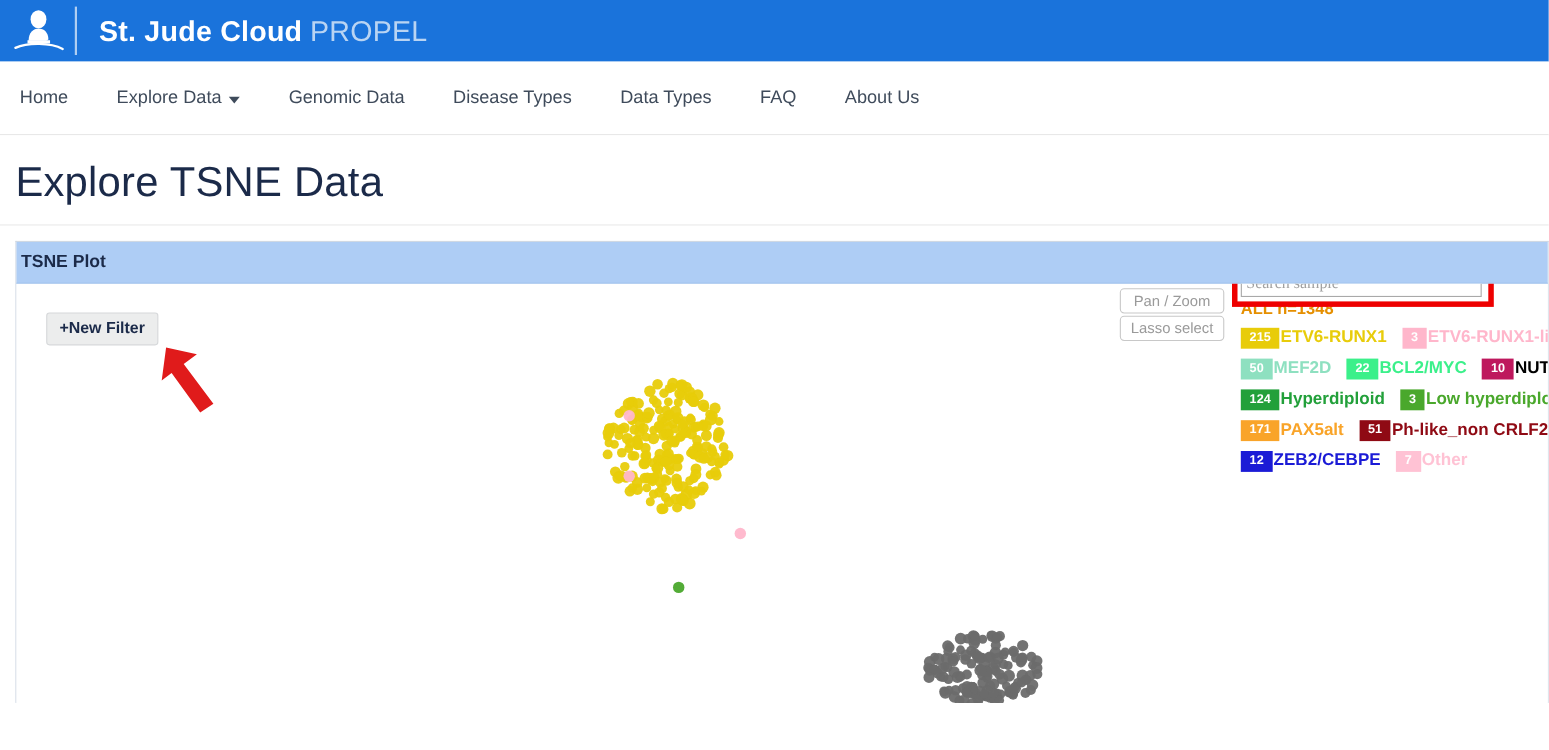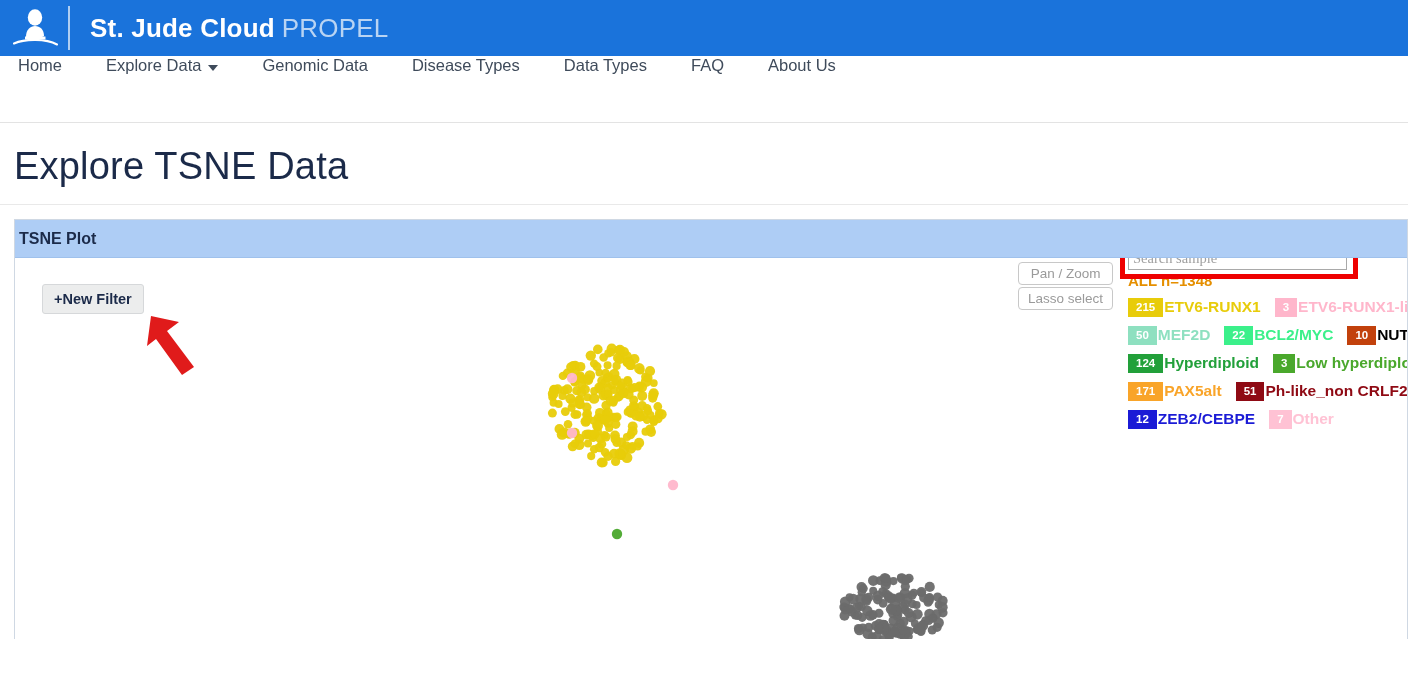--- a/index.html
+++ b/index.html
@@ -37,21 +37,21 @@
   }
   .brand-main { color: #ffffff; font-weight: bold; }
   .brand-sub  { color: #b9d4f3; font-weight: normal; margin-left: 7px; }
 
   
   .navbar {
     height: 67px;
     background: #ffffff;
     border-bottom: 1px solid #e3e3e3;
     display: flex;
-    align-items: flex-start;
+    align-items: center;
     padding-left: 14px;
   }
   .nav-item {
     color: #3f4b5b;
     font-size: 16.5px;
     padding: 0 22px;
     cursor: pointer;
     white-space: nowrap;
     display: flex;
     align-items: center;
@@ -698,21 +698,21 @@
           <div class="legend-row">
             <div class="legend-item">
               <span class="legend-badge" style="background: rgb(142, 224, 192);">50</span>
               <span class="legend-label" style="color: rgb(142, 224, 192);">MEF2D</span>
             </div>
             <div class="legend-item">
               <span class="legend-badge" style="background: rgb(59, 240, 138);">22</span>
               <span class="legend-label" style="color: rgb(59, 240, 138);">BCL2/MYC</span>
             </div>
             <div class="legend-item">
-              <span class="legend-badge" style="background: #c2410c;">10</span>
+              <span class="legend-badge" style="background: #be185d;">10</span>
               <span class="legend-label" style="color: rgb(0, 0, 0);">NUTM1</span>
             </div>
           </div>
           <div class="legend-row">
             <div class="legend-item">
               <span class="legend-badge" style="background: rgb(34, 160, 58);">124</span>
               <span class="legend-label" style="color: rgb(34, 160, 58);">Hyperdiploid</span>
             </div>
             <div class="legend-item">
               <span class="legend-badge" style="background: rgb(74, 168, 44);">3</span>

